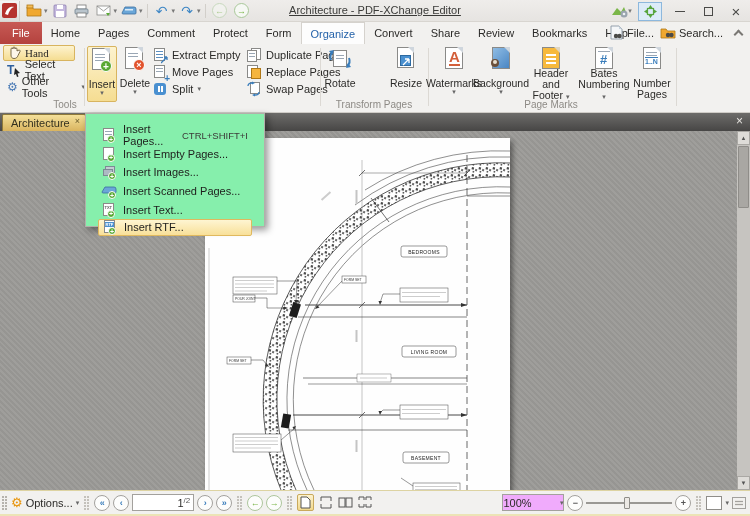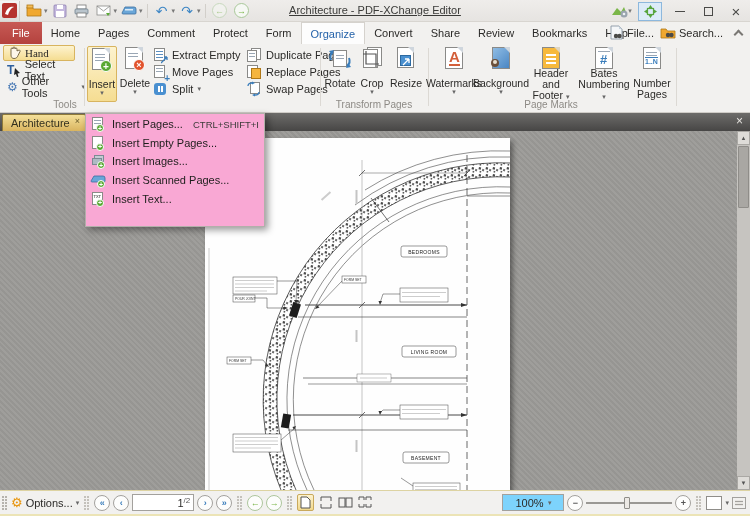--- a/index.html
+++ b/index.html
@@ -66,40 +66,40 @@
 
   
   .docarea { position:absolute; left:0; top:131px; width:750px; height:359px; background:#9b9a97;
     background-image:repeating-linear-gradient(45deg, rgba(255,255,255,.04) 0 2px, rgba(0,0,0,.03) 2px 4px); overflow:hidden; }
   .page { position:absolute; left:205px; top:7px; width:305px; height:352px; background:#fefefe; box-shadow:3px 3px 5px rgba(0,0,0,.4); }
   .vscroll { position:absolute; right:0; top:0; width:13px; height:359px; background:#c6c4c0; }
   .vs-btn { position:absolute; left:0; width:13px; height:14px; background:#dedcd8; border:1px solid #aaa8a4; color:#555; font-size:6px; display:flex; align-items:center; justify-content:center; }
   .vs-thumb { position:absolute; left:1px; top:15px; width:11px; height:62px; background:#a9a7a3; border:1px solid #8f8d89; border-radius:1px; }
 
   
-  .dropmenu { position:absolute; left:85px; top:113px; width:180px; height:114px; background:#f9a8d4; border:1px solid #b2afaa; box-shadow:3px 3px 7px rgba(0,0,0,.4); z-index:50; padding:1px; }
+  .dropmenu { position:absolute; left:85px; top:113px; width:180px; height:114px; background:#86efac; border:1px solid #b2afaa; box-shadow:3px 3px 7px rgba(0,0,0,.4); z-index:50; padding:12px; }
   .mi { height:18.6px; display:flex; align-items:center; gap:6px; padding:0 4px 0 3px; font-size:11px; color:#1e1e1c; }
   .mi .sc { margin-left:auto; font-size:9.5px; color:#3c3b39; }
   .mi.hl { background:linear-gradient(#fef5d2,#f8e099); border:1px solid #e0b95e; border-radius:2px; height:17px; }
 
   
   .statusbar { position:absolute; left:0; top:490px; width:750px; height:26px; background:#f2f1ef;
     border-top:1px solid #ddd3a2; border-bottom:2px solid #ece4b6; display:flex; align-items:center; }
   .sb-grip { width:6px; height:14px; margin-left:2px;
     background-image:radial-gradient(circle at 1px 1px, #b5b2ac 1px, transparent 1.2px); background-size:3px 3px; }
   .sb-item { display:flex; align-items:center; gap:3px; margin:0 3px; }
   .sb-sep { width:5px; height:14px; margin:0 2px;
     background-image:radial-gradient(circle at 1px 1px, #c4c1bb .8px, transparent 1px); background-size:3px 3px; }
   .circbtn { width:16px; height:16px; border-radius:50%; border:1px solid #a3a19d; background:#fdfdfc; color:#3a7dbb; font-size:9px; font-weight:bold; display:flex; align-items:center; justify-content:center; }
   .circbtn.green { color:#7ab648; border-color:#adc69c; }
   .pagebox { width:62px; height:17px; background:#fff; border:1px solid #a3a19d; display:flex; align-items:center; justify-content:flex-end; padding-right:3px; font-size:11px; }
   .pagebox .tot { font-size:8px; color:#555; margin-top:-5px; }
   .layout-ic { width:17px; height:17px; display:flex; align-items:center; justify-content:center; }
   .layout-ic.active { background:linear-gradient(#fdf3cf,#f1d88c); border:1px solid #c9a95c; border-radius:2px; }
-  .zoombox { width:62px; height:17px; background:#7dd3fc; border:1px solid #a3a19d; display:flex; align-items:center; padding:0 12px; font-size:11px; }
+  .zoombox { width:62px; height:17px; background:#f0abfc; border:1px solid #a3a19d; display:flex; align-items:center; padding:0 0; font-size:11px; }
   .zoombox .caret-r { margin-left:auto; }
   .slider { width:86px; height:16px; position:relative; }
   .slider .track { position:absolute; left:0; right:0; top:7px; height:2px; background:#9a9894; }
   .slider .thumb { position:absolute; left:38px; top:2px; width:6px; height:12px; background:#ece9e5; border:1px solid #8f8d89; border-radius:1px; }
   .fit-ic { width:16px; height:14px; border:1px solid #8f8d89; background:#fff; }
   .corner-ic { width:14px; height:12px; border:1px solid #a3a19d; background:#e8e6e2;
     background-image:repeating-linear-gradient(#a3a19d 0 1px, transparent 1px 3px); background-clip:content-box; padding:2px; }
 </style>
 </head>
 <body>
@@ -360,31 +360,20 @@
             <i style="top:9px; left:9px; width:8px;"></i>
             <i style="top:12px; left:9px; width:8px;"></i>
           </div>
         <svg width="26" height="26" style="position:absolute; left:0; top:0;">
             <path d="M6 6 Q2 9 4 14 M20 20 Q24 17 22 12" stroke="#3a7dbb" stroke-width="2" fill="none"></path>
             <path d="M7 4 l-5 1 3 4z M19 22 l5 -1 -3 -4z" fill="#3a7dbb"></path>
           </svg>
       </div>
       <div class="lbl">Rotate</div>
     </div>
-    <div class="bigbtn" style="left:357px; width:30px;">
-      <div class="icon26">
-        <div class="pg" style="left:8px; top:1px; width:15px; height:19px;"></div>
-        <div class="pg" style="left:4px; top:3px; width:15px; height:19px;"></div>
-        <svg width="16" height="16" style="position:absolute; left:4px; top:5px;">
-            <path d="M3 0 v13 h13 M0 3 h13 v13" stroke="#555" stroke-width="1.2" fill="none"></path>
-          </svg>
-      </div>
-      <div class="lbl">Crop</div>
-      <div class="caret-d">▾</div>
-    </div>
     <div class="bigbtn" style="left:389px; width:34px;">
       <div class="icon26">
         <div class="pg" style="left:4px; top:1px; width:17px; height:21px;"></div>
         <div class="pg-fold" style="left:15px; top:1px; border-width:0 6px 6px 0; border-color:transparent #cfd6dd transparent transparent;"></div>
         <div style="position:absolute; left:7px; top:9px; width:11px; height:11px; background:#4a90d0; border:1px solid #2c69a0;"></div>
         <svg width="9" height="9" style="position:absolute; left:9px; top:11px;">
             <path d="M1 8 L7 2 M7 2 h-4 M7 2 v4" stroke="#fff" stroke-width="1.3" fill="none"></path>
           </svg>
       </div>
       <div class="lbl">Resize</div>
@@ -629,20 +618,28 @@
       <span>Insert Scanned Pages...</span>
     </div>
     <div class="mi">
       <div class="icon16">
         <div class="pg" style="left:2px; top:1px; width:11px; height:13px;"></div>
         <span style="position:absolute; left:3.5px; top:3px; font-size:4px; color:#666; font-weight:bold;">TXT</span>
         <div class="badge b-green" style="left:6px; top:8px; width:8px; height:8px; font-size:7px;">+</div>
       </div>
       <span>Insert Text...</span>
     </div>
+    <div class="mi hl">
+      <div class="icon16">
+        <div class="pg" style="left:2px; top:1px; width:11px; height:13px;"></div>
+        <span style="position:absolute; left:2.5px; top:2.5px; font-size:4px; color:#fff; font-weight:bold; background:#4a90d0; padding:0 1px;">RTF</span>
+        <div class="badge b-green" style="left:6px; top:8px; width:8px; height:8px; font-size:7px;">+</div>
+      </div>
+      <span>Insert RTF...</span>
+    </div>
   </div>
 
   <div class="statusbar">
     <div class="sb-grip"></div>
     <div class="sb-item">
       <span style="color:#e8940a; font-size:13px; line-height:13px;">⚙</span>
       <span>Options...</span>
       <span class="caret-r">▾</span>
     </div>
     <div class="sb-sep"></div>

